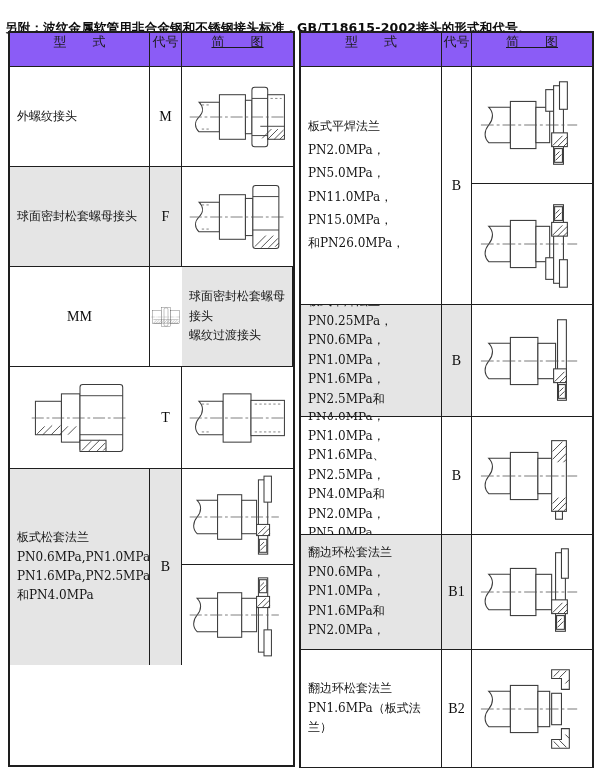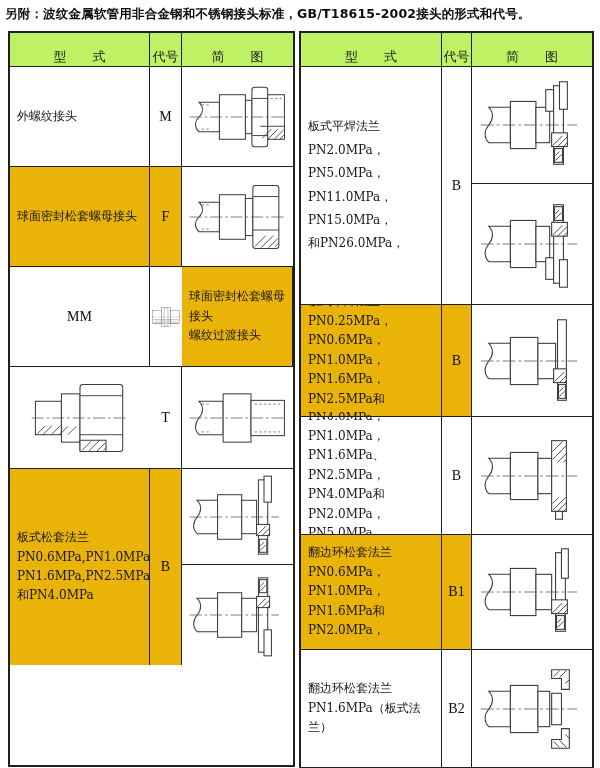--- a/index.html
+++ b/index.html
@@ -1,46 +1,46 @@
 <!DOCTYPE html>
 <html><head>
 <meta charset="utf-8">
 <style>
   html,body { margin:0; padding:0; }
   body {
     width:600px; height:768px; position:relative; background:#ffffff;
     font-family:"DejaVu Sans","Liberation Sans",sans-serif; color:#111;
   }
   .intro {
-    position:absolute; left:5px; top:6px; width:592px;
+    position:absolute; left:5px; top:20px; width:592px;
     font-size:12.5px; font-weight:bold; color:#0d0d0d; letter-spacing:0.2px;
     white-space:nowrap;
   }
   .tbl {
     position:absolute; top:31px; display:grid; background:#fff;
     border:2px solid #1e1e1e;
   }
   #tbl-left  { left:8px;   grid-template-columns:140px 32px 111px;
                grid-template-rows:34px 100px 100px 100px 102px 96px 100px 100px; }
   #tbl-right { left:299px; grid-template-columns:141px 30px 120px;
                grid-template-rows:34px 117px 121px 112px 118px 115px 117px; }
   .c { box-sizing:border-box; border-right:1px solid #1e1e1e; border-bottom:1px solid #1e1e1e;
        display:flex; overflow:hidden; background:#fff; }
-  .lastcol { border-right:none; }
+  .lastcol { border-right:none;text-decoration:underline; }
   .lastrow { border-bottom:none; }
-  .hd { background:#bef264; align-items:flex-end; justify-content:center;
+  .hd { background:#8b5cf6; align-items:flex-start; justify-content:center;
         font-size:13px; color:#1b1b1b; }
   .ty { padding:4px 7px; align-items:center; text-align:left;
         font-family:"DejaVu Serif","Liberation Serif",serif;
         font-size:12px; line-height:1.62; white-space:pre-line; color:#141414; }
   .ty.loose { line-height:1.95; }
   .co { align-items:center; justify-content:center;
         font-family:"Liberation Serif","DejaVu Serif",serif; font-size:14px; color:#0c0c0c; }
   .dg { align-items:center; justify-content:center; }
-  .yl { background:#eab308; }
+  .yl { background:#e5e5e5; }
   svg { display:block; }
   .d-ln   { fill:#ffffff; stroke:#3b3b3b; stroke-width:1.1; }
   .d-st   { fill:none; stroke:#3b3b3b; stroke-width:1; }
   .d-dash { fill:none; stroke:#5a5a5a; stroke-width:0.8; stroke-dasharray:2.5 2.5; }
   .d-h    { fill:none; stroke:#333; stroke-width:0.9; }
   .d-cl   { stroke:#555; stroke-width:0.8; stroke-dasharray:13 3 3 3; }
 </style>
 </head>
 <body>
 

